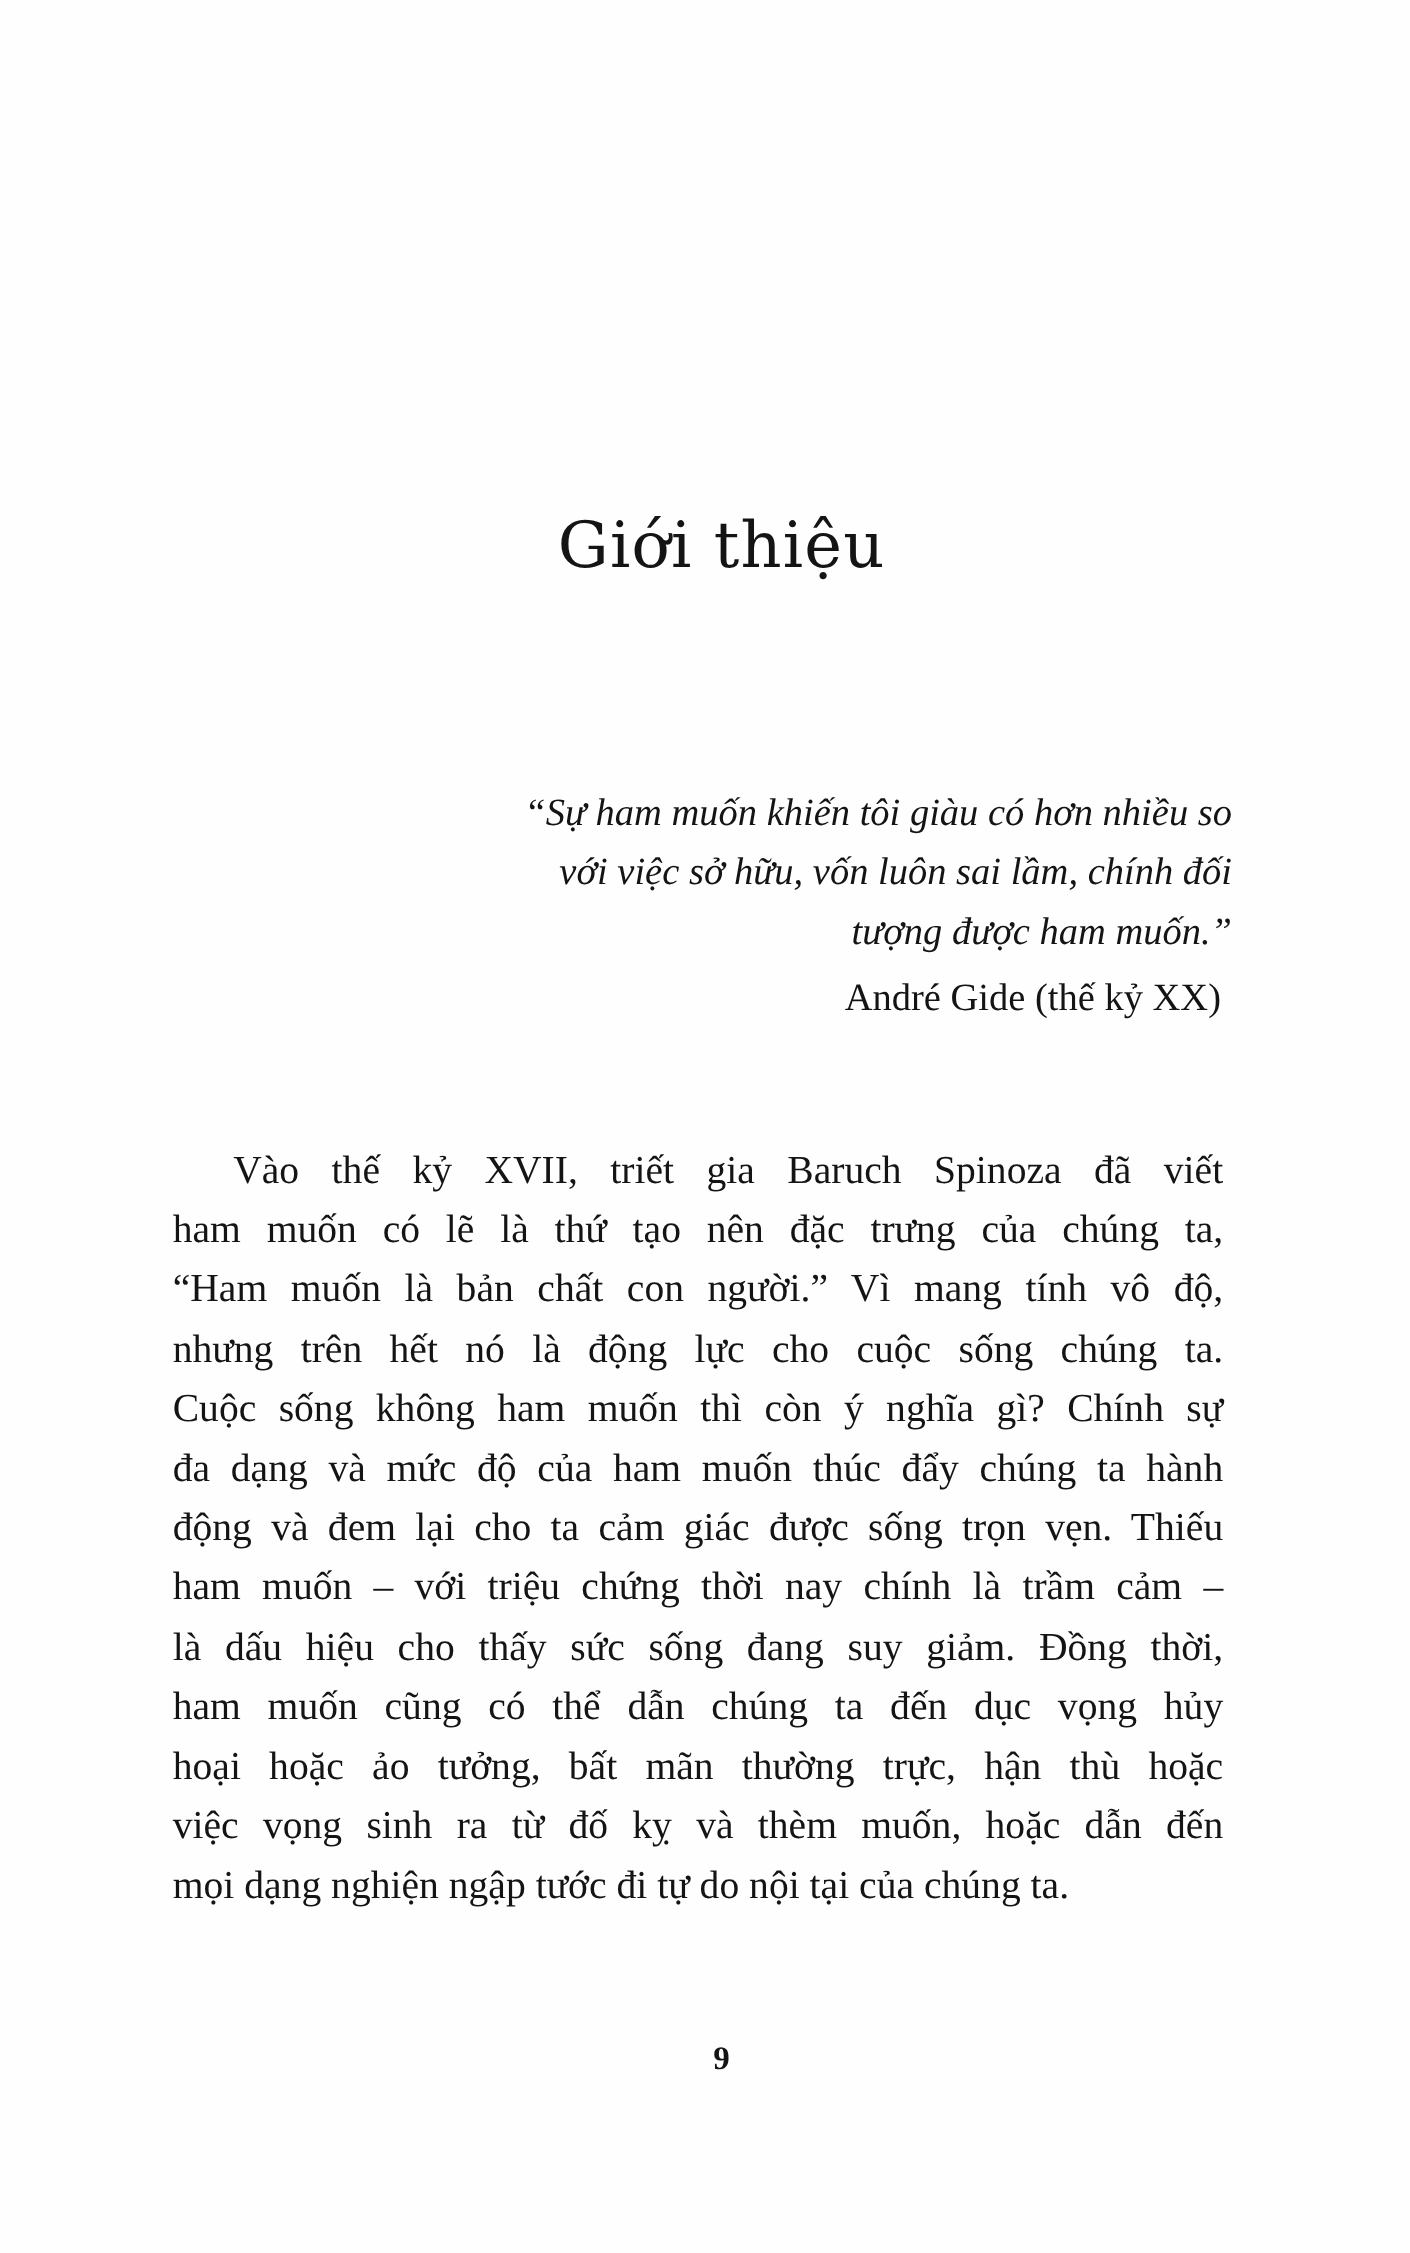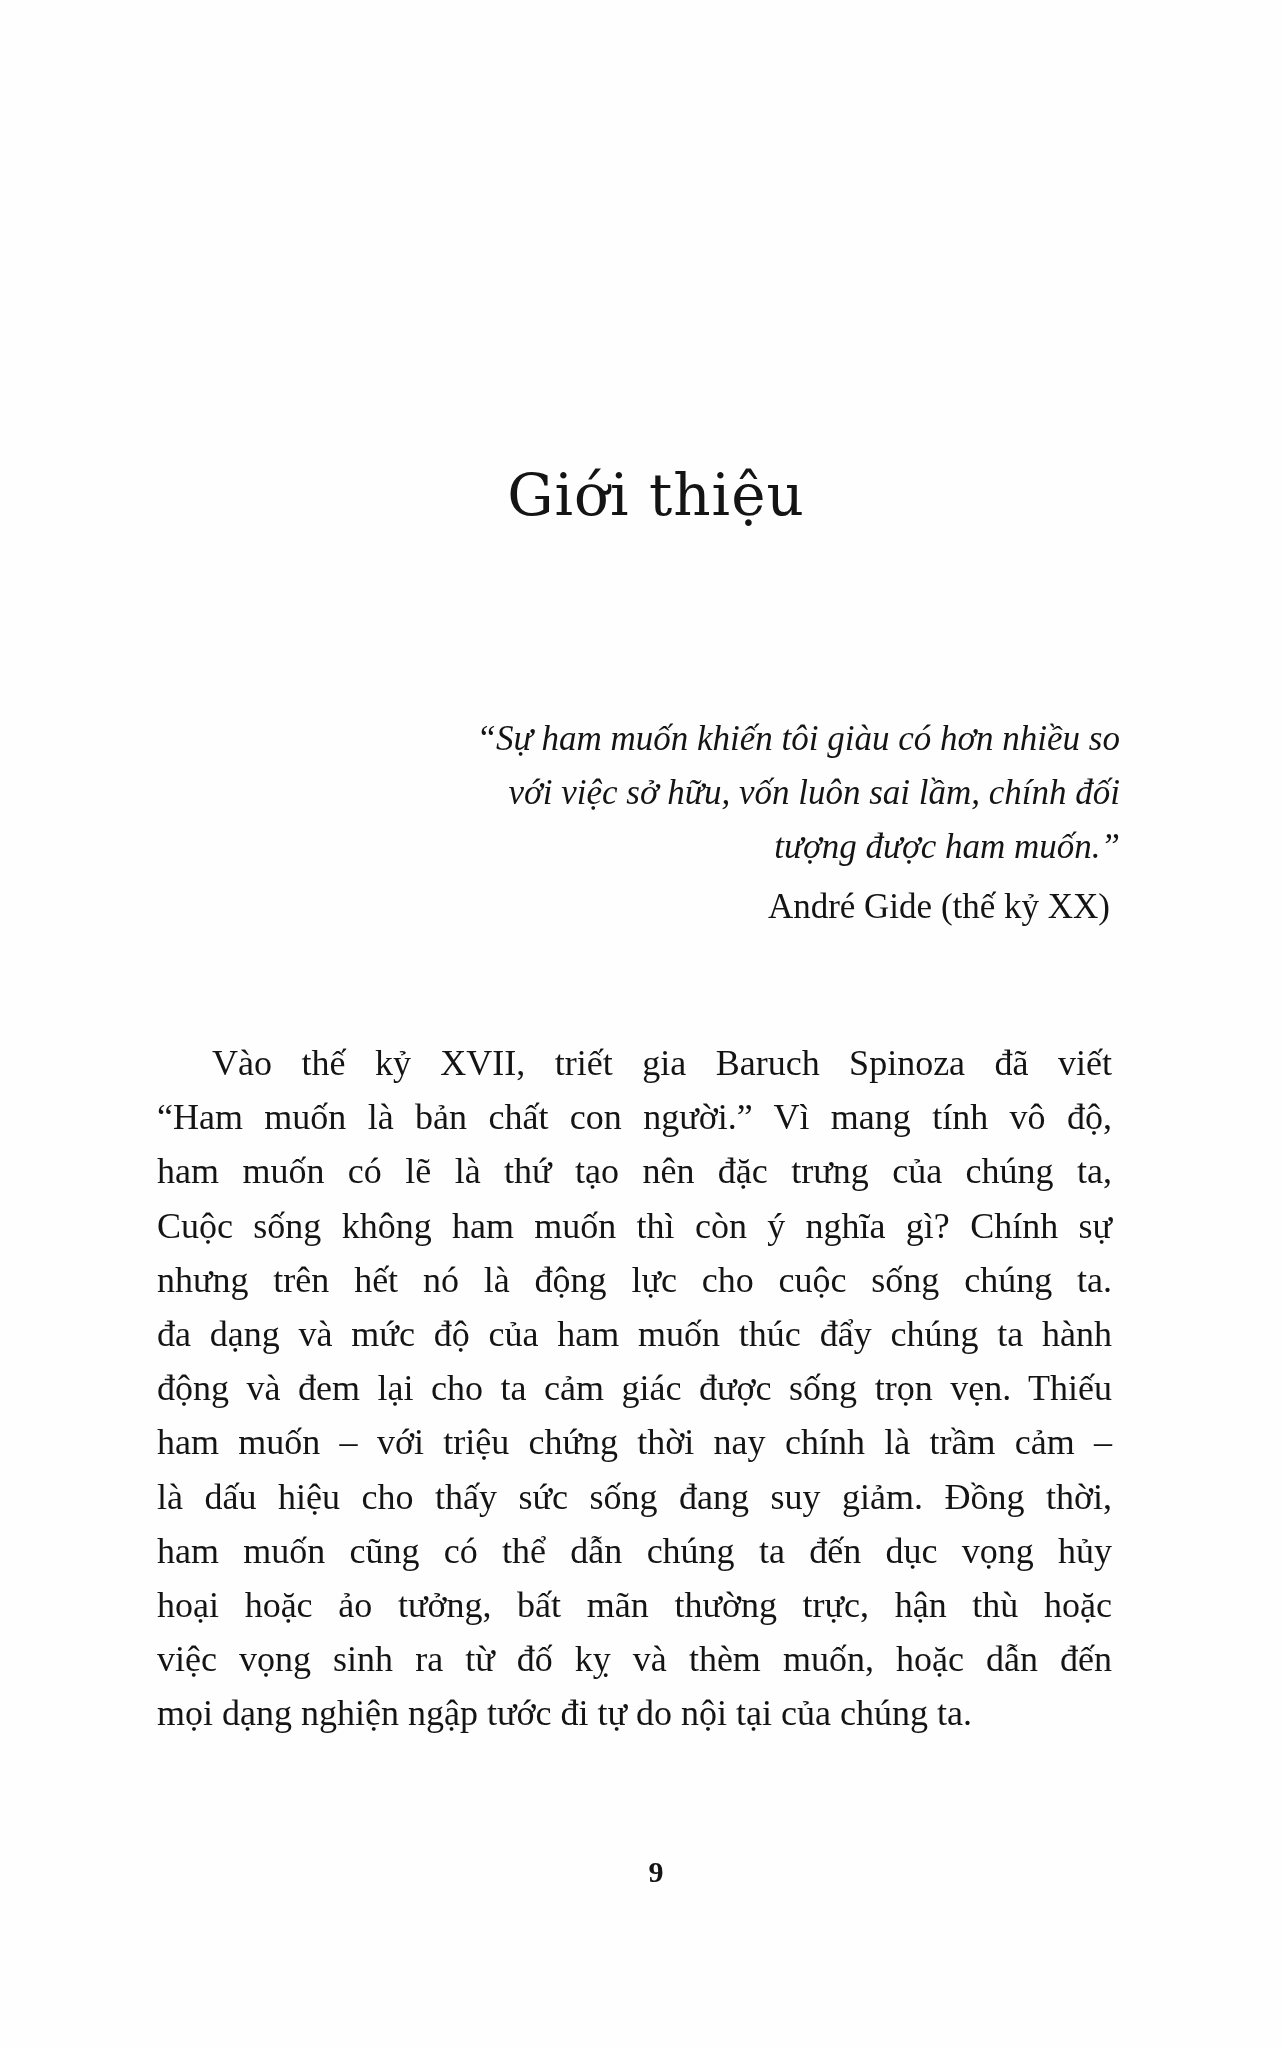--- a/index.html
+++ b/index.html
@@ -108,24 +108,24 @@
       <span>“Sự ham muốn khiến tôi giàu có hơn nhiều so</span>
       <span>với việc sở hữu, vốn luôn sai lầm, chính đối</span>
       <span>tượng được ham muốn.”</span>
     </p>
   </blockquote>
 
   <p class="epigraph-attribution">André Gide (thế kỷ XX)</p>
 
   <div class="body-text">
     <span class="body-line first">Vào thế kỷ XVII, triết gia Baruch Spinoza đã viết</span>
+    <span class="body-line">ham muốn có lẽ là thứ tạo nên đặc trưng của chúng ta,</span>
     <span class="body-line">“Ham muốn là bản chất con người.” Vì mang tính vô độ,</span>
-    <span class="body-line">ham muốn có lẽ là thứ tạo nên đặc trưng của chúng ta,</span>
+    <span class="body-line">nhưng trên hết nó là động lực cho cuộc sống chúng ta.</span>
     <span class="body-line">Cuộc sống không ham muốn thì còn ý nghĩa gì? Chính sự</span>
-    <span class="body-line">nhưng trên hết nó là động lực cho cuộc sống chúng ta.</span>
     <span class="body-line">đa dạng và mức độ của ham muốn thúc đẩy chúng ta hành</span>
     <span class="body-line">động và đem lại cho ta cảm giác được sống trọn vẹn. Thiếu</span>
     <span class="body-line">ham muốn – với triệu chứng thời nay chính là trầm cảm –</span>
     <span class="body-line">là dấu hiệu cho thấy sức sống đang suy giảm. Đồng thời,</span>
     <span class="body-line">ham muốn cũng có thể dẫn chúng ta đến dục vọng hủy</span>
     <span class="body-line">hoại hoặc ảo tưởng, bất mãn thường trực, hận thù hoặc</span>
     <span class="body-line">việc vọng sinh ra từ đố kỵ và thèm muốn, hoặc dẫn đến</span>
     <span class="body-line last">mọi dạng nghiện ngập tước đi tự do nội tại của chúng ta.</span>
   </div>
 

